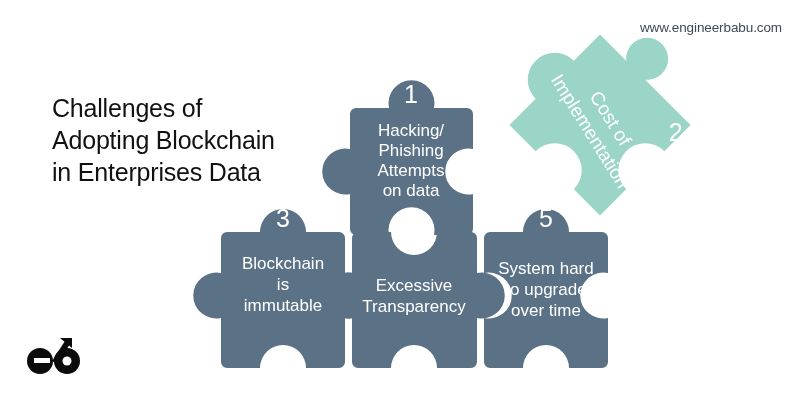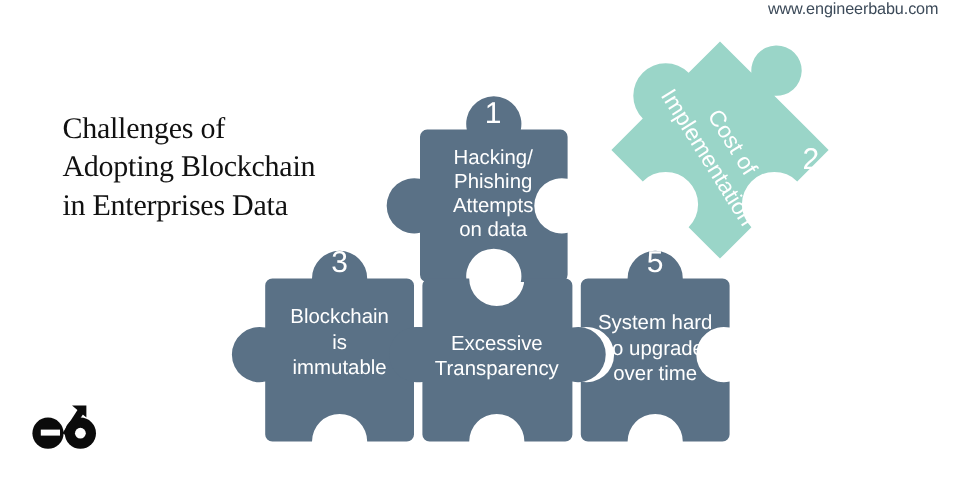--- a/index.html
+++ b/index.html
@@ -12,41 +12,40 @@
     height: 400px;
     position: relative;
     overflow: hidden;
     font-family: "Liberation Sans", sans-serif;
     -webkit-font-smoothing: antialiased;
   }
 
   
   #site-url {
     position: absolute;
-    top: 0;
+    top: 20px;
     right: 18px;
     font-size: 13.5px;
     color: #3c4a59;
     letter-spacing: -0.1px;
     white-space: nowrap;
   }
 
   
   #headline {
     position: absolute;
     left: 52px;
     top: 92px;
     font-size: 25px;
     line-height: 1.28;
     color: #111111;
     font-weight: 400;
     letter-spacing: -0.2px;
     white-space: pre-line;
     max-width: 300px;
-    font-family: Liberation Serif, serif;
   }
 
   
   #brand-logo {
     position: absolute;
     left: 24px;
     bottom: 22px;
     width: 60px;
     height: 44px;
   }

